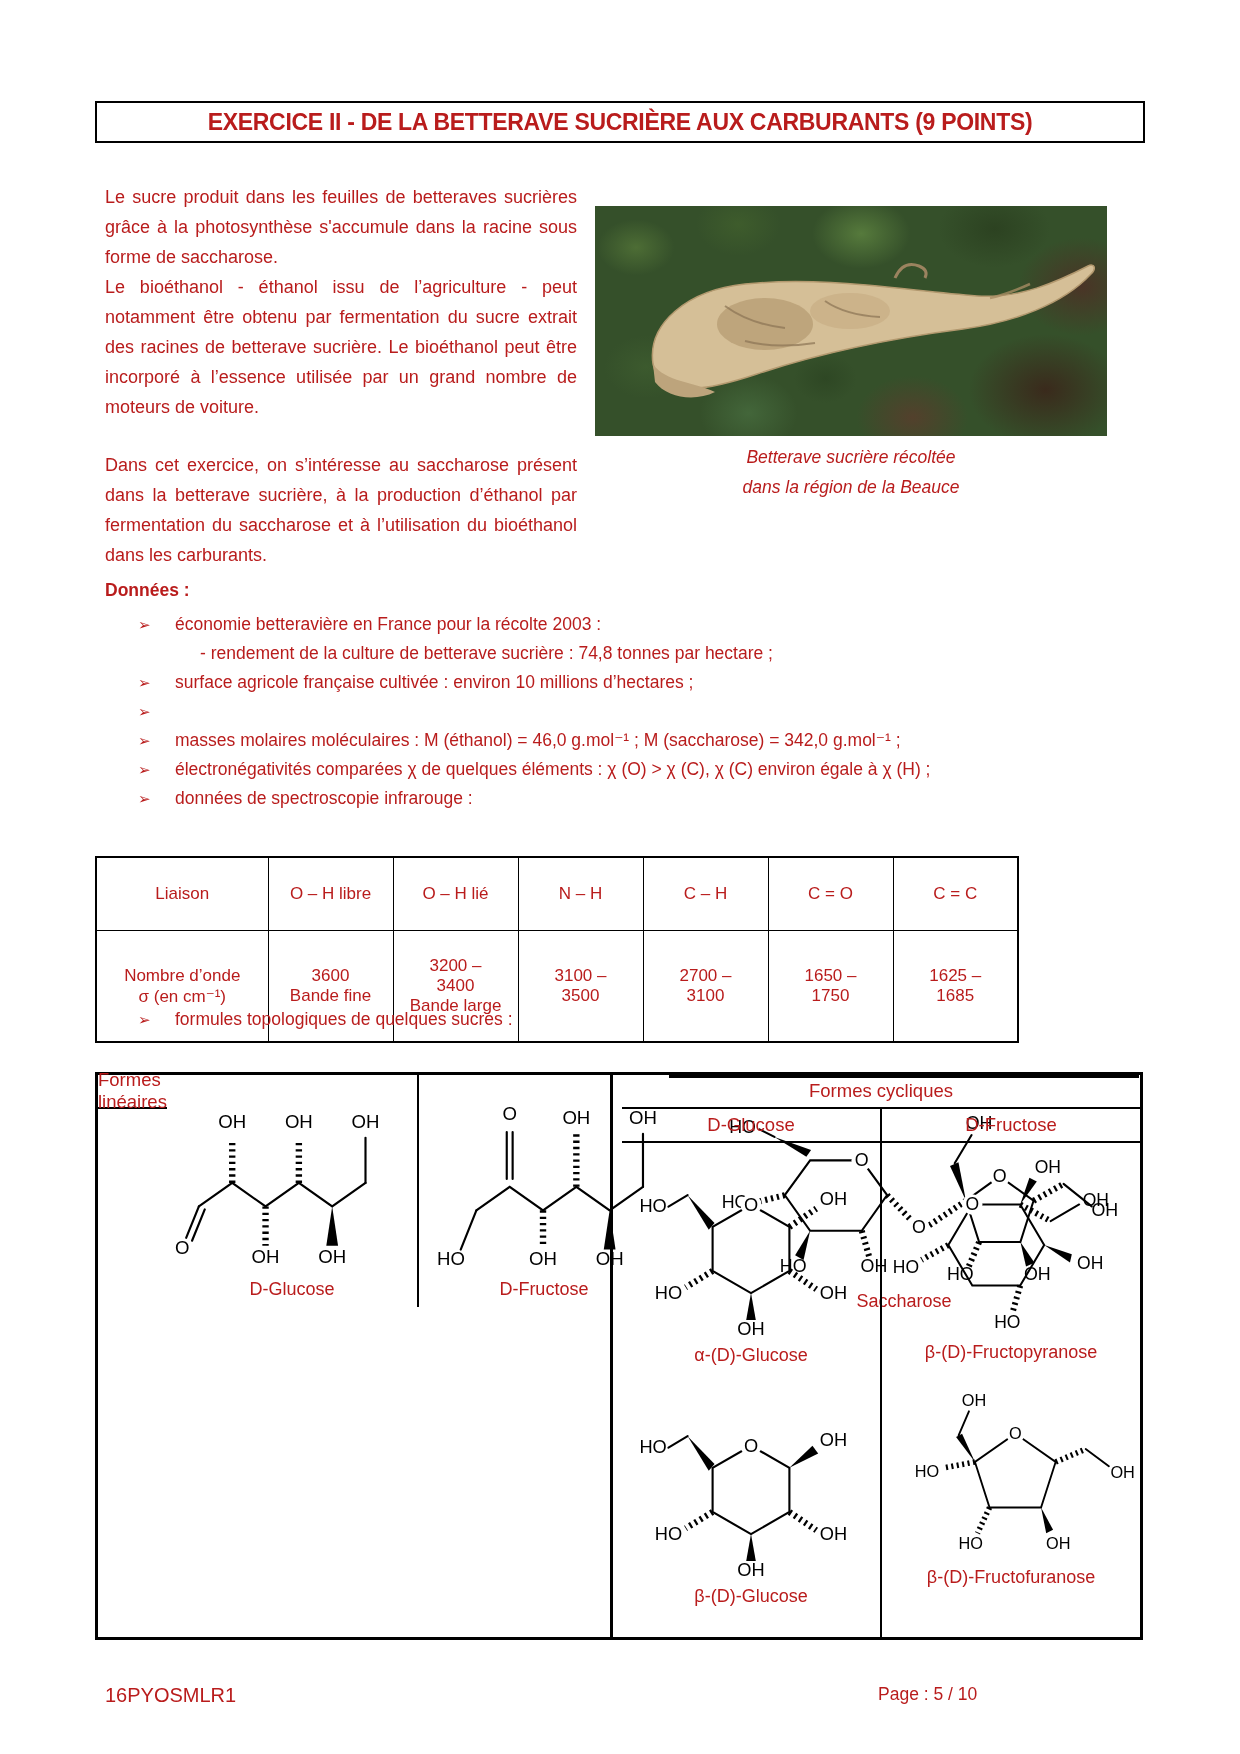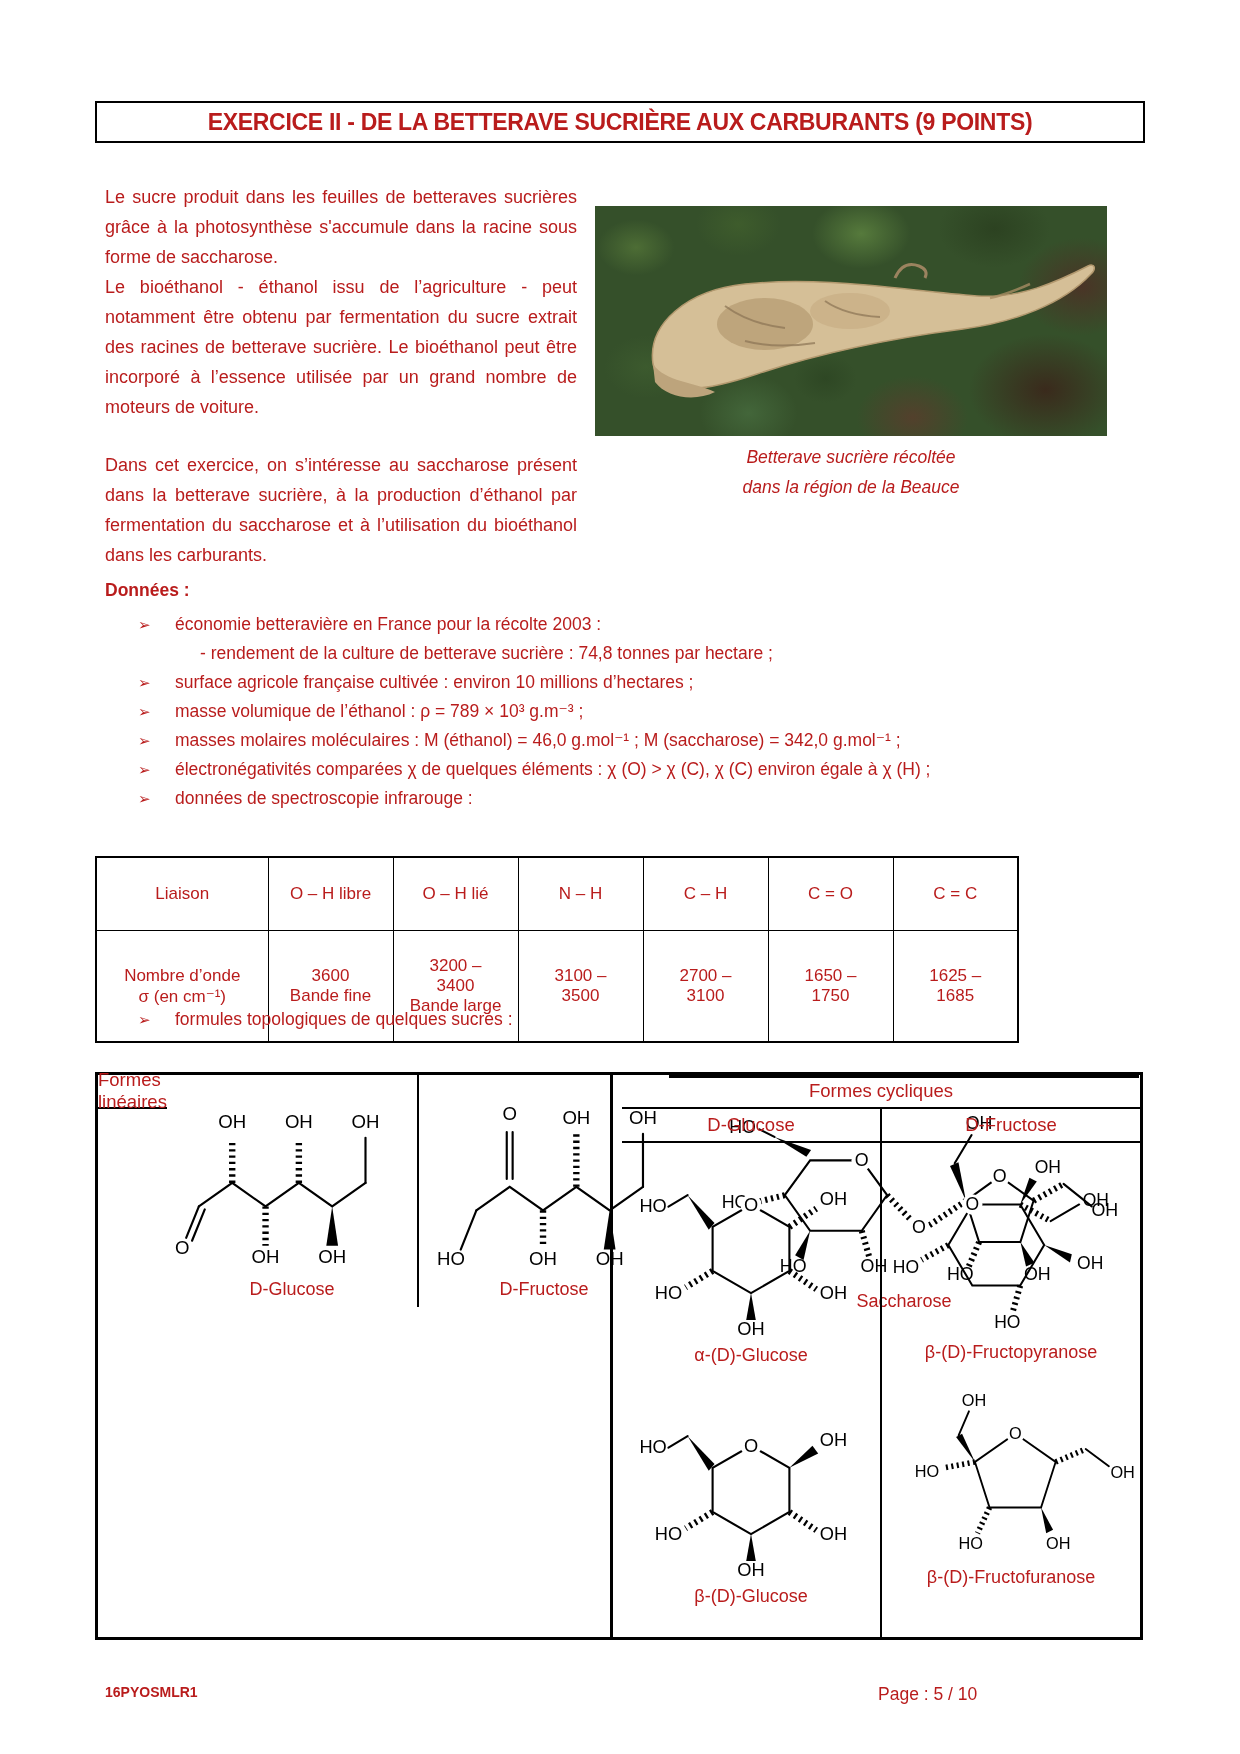--- a/index.html
+++ b/index.html
@@ -73,21 +73,21 @@
   .fig{display:flex; flex-direction:column; align-items:center;}
   .fig-cap{font-size:18px; margin-top:2px;}
   
   svg.chem{display:block;}
   svg.chem .bond{stroke:#000; stroke-width:2.2; fill:none; stroke-linecap:round;}
   svg.chem .hash{stroke:#000; stroke-width:6.5; fill:none; stroke-dasharray:2.4 4;}
   svg.chem .wedge{fill:#000; stroke:none;}
   svg.chem .obg{fill:#fff; stroke:none;}
   svg.chem text{font-family:"Liberation Sans","DejaVu Sans",sans-serif; font-size:19px;}
   
-  .footer-left{left:105px; top:1684px; font-size:14px; font-weight:bold;}
+  .footer-left{left:105px; top:1684px; font-size:20px; font-weight:normal;}
   .footer-right{left:878px; top:1684px; width:190px; text-align:left; font-size:17.5px;}
 </style>
 </head>
 <body>
 
 <div class="page">
 
   <div class="abs title-box">
     <span>EXERCICE II - DE LA BETTERAVE SUCRIÈRE AUX CARBURANTS (9 POINTS)</span>
   </div>
@@ -126,21 +126,20 @@
       <span class="b-mark">➢</span>
       <span>économie betteravière en France pour la récolte 2003 :</span>
     </div>
     <div class="b-sub">- rendement de la culture de betterave sucrière : 74,8 tonnes par hectare ;</div>
     <div class="b-item">
       <span class="b-mark">➢</span>
       <span>surface agricole française cultivée : environ 10 millions d’hectares ;</span>
     </div>
     <div class="b-item">
       <span class="b-mark">➢</span>
-      <span>masse volumique de l’éthanol : ρ = 789 × 10³ g.m⁻³ ;</span>
     </div>
     <div class="b-item">
       <span class="b-mark">➢</span>
       <span>masses molaires moléculaires : M (éthanol) = 46,0 g.mol⁻¹ ; M (saccharose) = 342,0 g.mol⁻¹ ;</span>
     </div>
     <div class="b-item">
       <span class="b-mark">➢</span>
       <span>électronégativités comparées χ de quelques éléments : χ (O) &gt; χ (C), χ (C) environ égale à χ (H) ;</span>
     </div>
     <div class="b-item">

